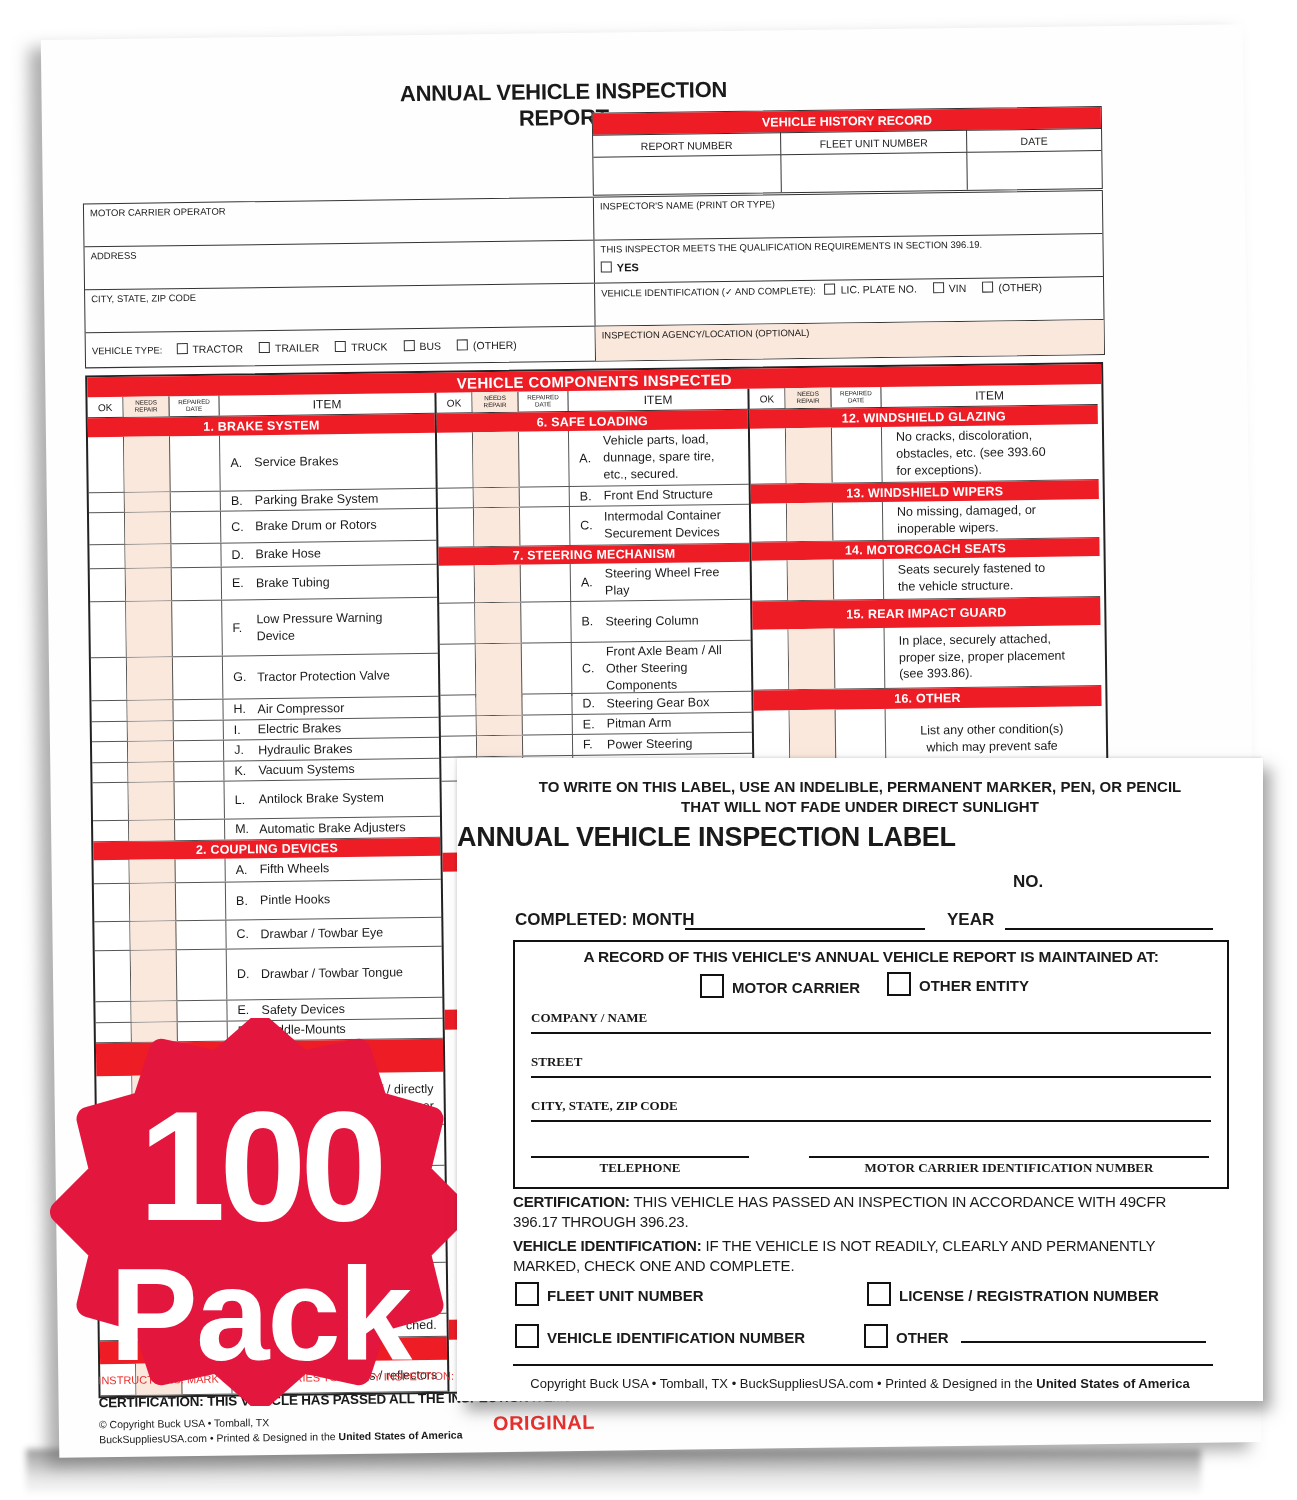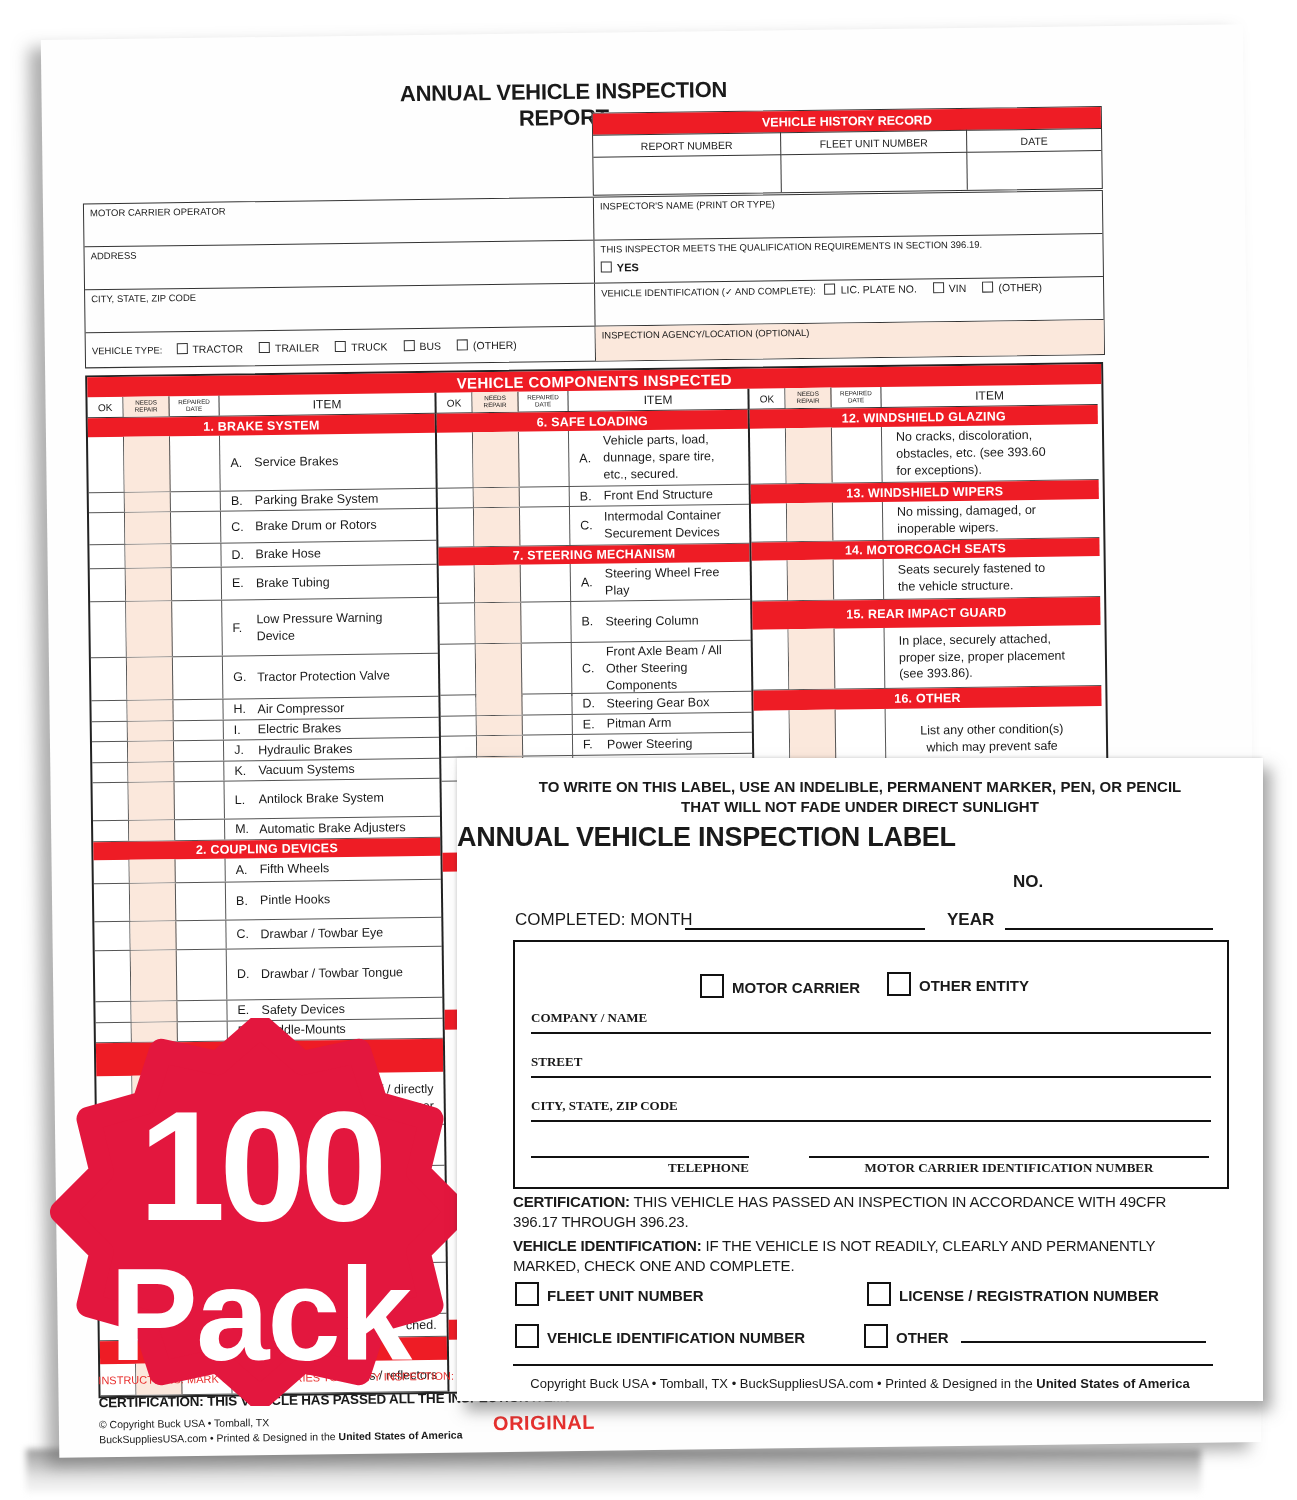--- a/index.html
+++ b/index.html
@@ -72,21 +72,21 @@
   
   #badge{position:absolute;left:44px;top:1018px;width:432px;height:388px;z-index:20;}
   
   #card{position:absolute;left:457px;top:758px;width:806px;height:643px;background:#fff;z-index:30;
         box-shadow:8px 10px 14px rgba(80,80,80,.5), -1px -1px 3px rgba(0,0,0,.12);}
   .cl{position:absolute;}
   #card-l1{top:20px;left:0;width:100%;text-align:center;font-size:15px;font-weight:bold;}
   #card-l2{top:40px;left:0;width:100%;text-align:center;font-size:15px;font-weight:bold;}
   #card-title{top:64px;left:0;width:100%;text-align:left;font-size:27px;font-weight:bold;letter-spacing:-.3px;}
   #card-no{top:114px;left:556px;font-size:17px;font-weight:bold;}
-  #card-completed{top:152px;left:58px;font-size:17px;font-weight:normal;}
+  #card-completed{top:152px;left:58px;font-size:17px;font-weight:bold;}
   .wline{border-bottom:2px solid #111;position:absolute;}
   #recbox{top:182px;left:56px;width:712px;height:245px;border:2.5px solid #111;}
   #rec-head{top:6px;left:0;width:100%;text-align:center;font-size:15.5px;font-weight:600;letter-spacing:-.2px;}
   .bigcb{display:inline-block;width:20px;height:20px;border:2px solid #111;background:#fff;vertical-align:-5px;margin-right:8px;}
   .cbl{font-size:15px;font-weight:600;}
   .flabel{font-size:13px;font-weight:bold;font-family:Liberation Serif, serif;}
   .cpar{font-size:15px;line-height:1.35;letter-spacing:-.2px;}
   #card-foot{bottom:10px;left:0;width:100%;text-align:center;font-size:13px;}
   
   #logo{position:absolute;left:1042px;top:1402px;width:56px;height:48px;z-index:5;}
@@ -592,34 +592,35 @@
     <div class="cl" id="card-l1">TO WRITE ON THIS LABEL, USE AN INDELIBLE, PERMANENT MARKER, PEN, OR PENCIL</div>
     <div class="cl" id="card-title">ANNUAL VEHICLE INSPECTION LABEL</div>
     <div class="cl" id="card-no">NO.</div>
 
     <div class="cl" id="card-completed">COMPLETED: MONTH</div>
     <div class="wline" style="top:170px;left:228px;width:240px;"></div>
     <div class="cl" style="top:152px;left:490px;font-size:17px;font-weight:bold;">YEAR</div>
     <div class="wline" style="top:170px;left:548px;width:208px;"></div>
 
     <div class="cl" id="recbox">
+      <div class="cl" id="rec-head">A RECORD OF THIS VEHICLE'S ANNUAL VEHICLE REPORT IS MAINTAINED AT:</div>
       <div class="cl" style="top:32px;left:185px;">
         <span class="bigcb"></span><span class="cbl">MOTOR CARRIER</span>
       </div>
       <div class="cl" style="top:30px;left:372px;">
         <span class="bigcb"></span><span class="cbl">OTHER ENTITY</span>
       </div>
       <div class="cl flabel" style="top:68px;left:16px;">COMPANY / NAME</div>
       <div class="wline" style="top:90px;left:16px;width:680px;"></div>
       <div class="cl flabel" style="top:112px;left:16px;">STREET</div>
       <div class="wline" style="top:134px;left:16px;width:680px;"></div>
       <div class="cl flabel" style="top:156px;left:16px;">CITY, STATE, ZIP CODE</div>
       <div class="wline" style="top:178px;left:16px;width:680px;"></div>
       <div class="wline" style="top:214px;left:16px;width:218px;"></div>
-      <div class="cl flabel" style="top:218px;left:16px;width:218px;text-align:right;">TELEPHONE</div>
+      <div class="cl flabel" style="top:218px;left:16px;width:218px;text-align:center;">TELEPHONE</div>
       <div class="wline" style="top:214px;left:294px;width:400px;"></div>
       <div class="cl flabel" style="top:218px;left:294px;width:400px;text-align:center;">MOTOR CARRIER IDENTIFICATION NUMBER</div>
     </div>
 
     <div class="cl cpar" style="top:434px;left:56px;width:700px;">
       <b>CERTIFICATION:</b><span> THIS VEHICLE HAS PASSED AN INSPECTION IN ACCORDANCE WITH 49CFR 396.17 THROUGH 396.23.</span>
     </div>
     <div class="cl cpar" style="top:478px;left:56px;width:700px;">
       <b>VEHICLE IDENTIFICATION:</b><span> IF THE VEHICLE IS NOT READILY, CLEARLY AND PERMANENTLY MARKED, CHECK ONE AND COMPLETE.</span>
     </div>

